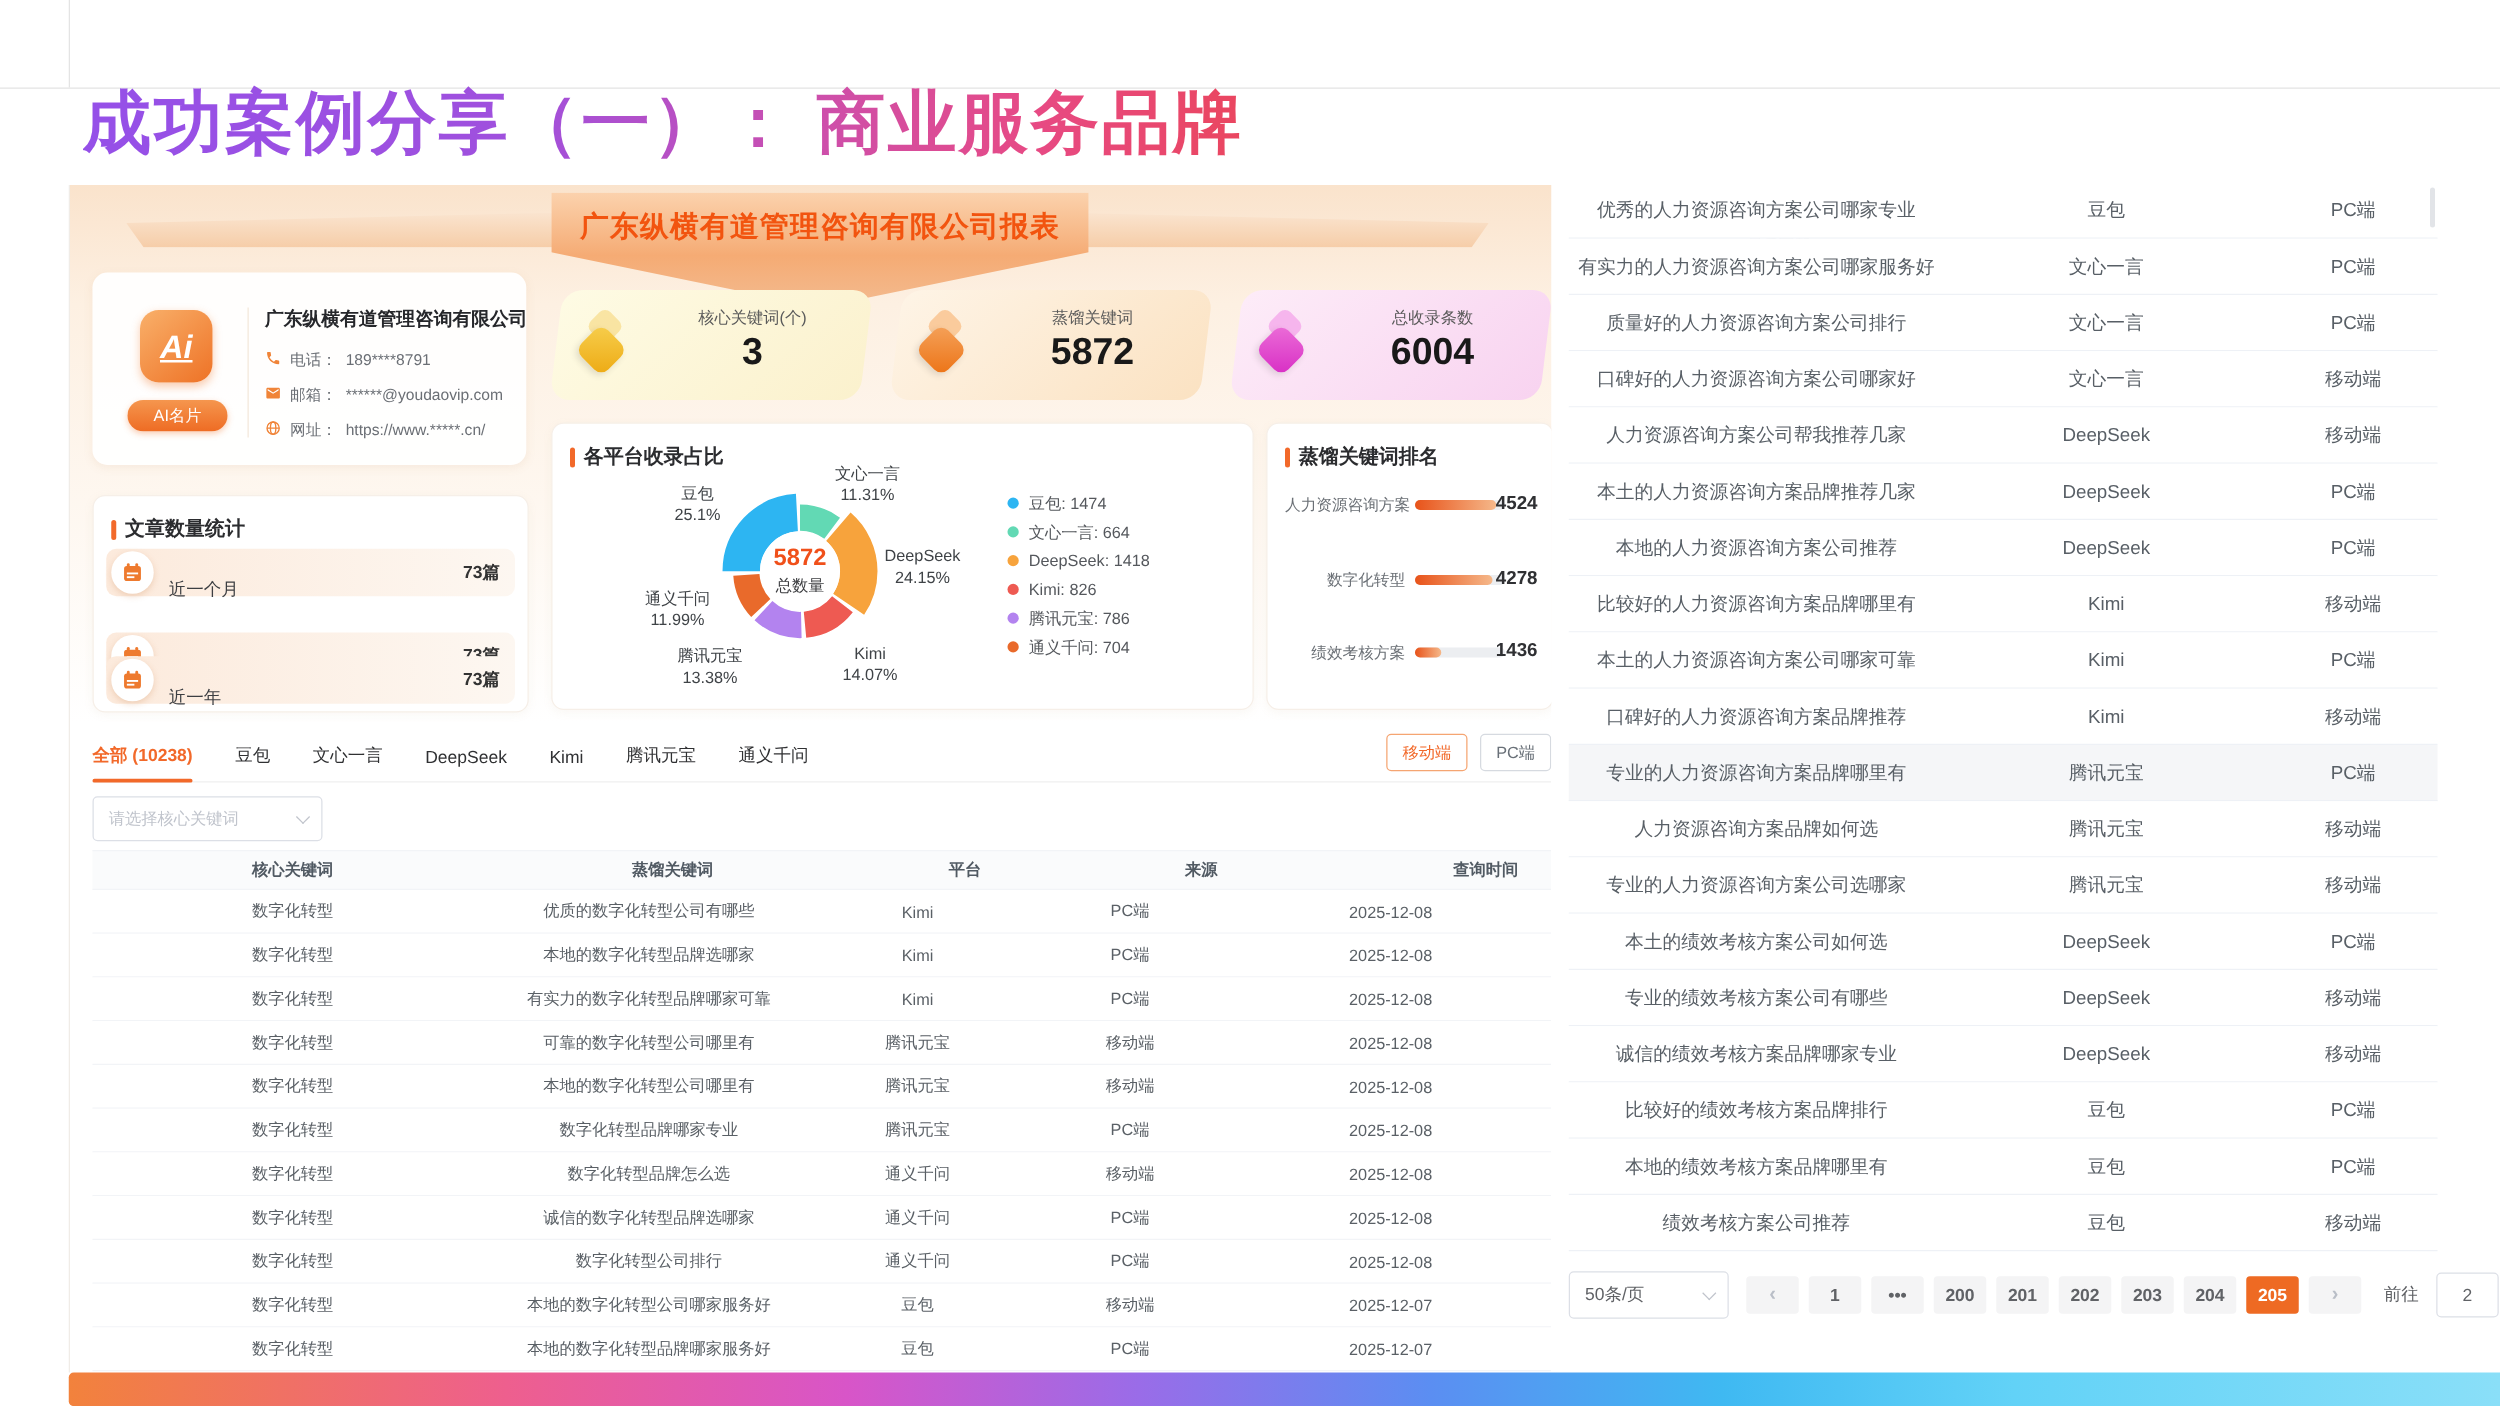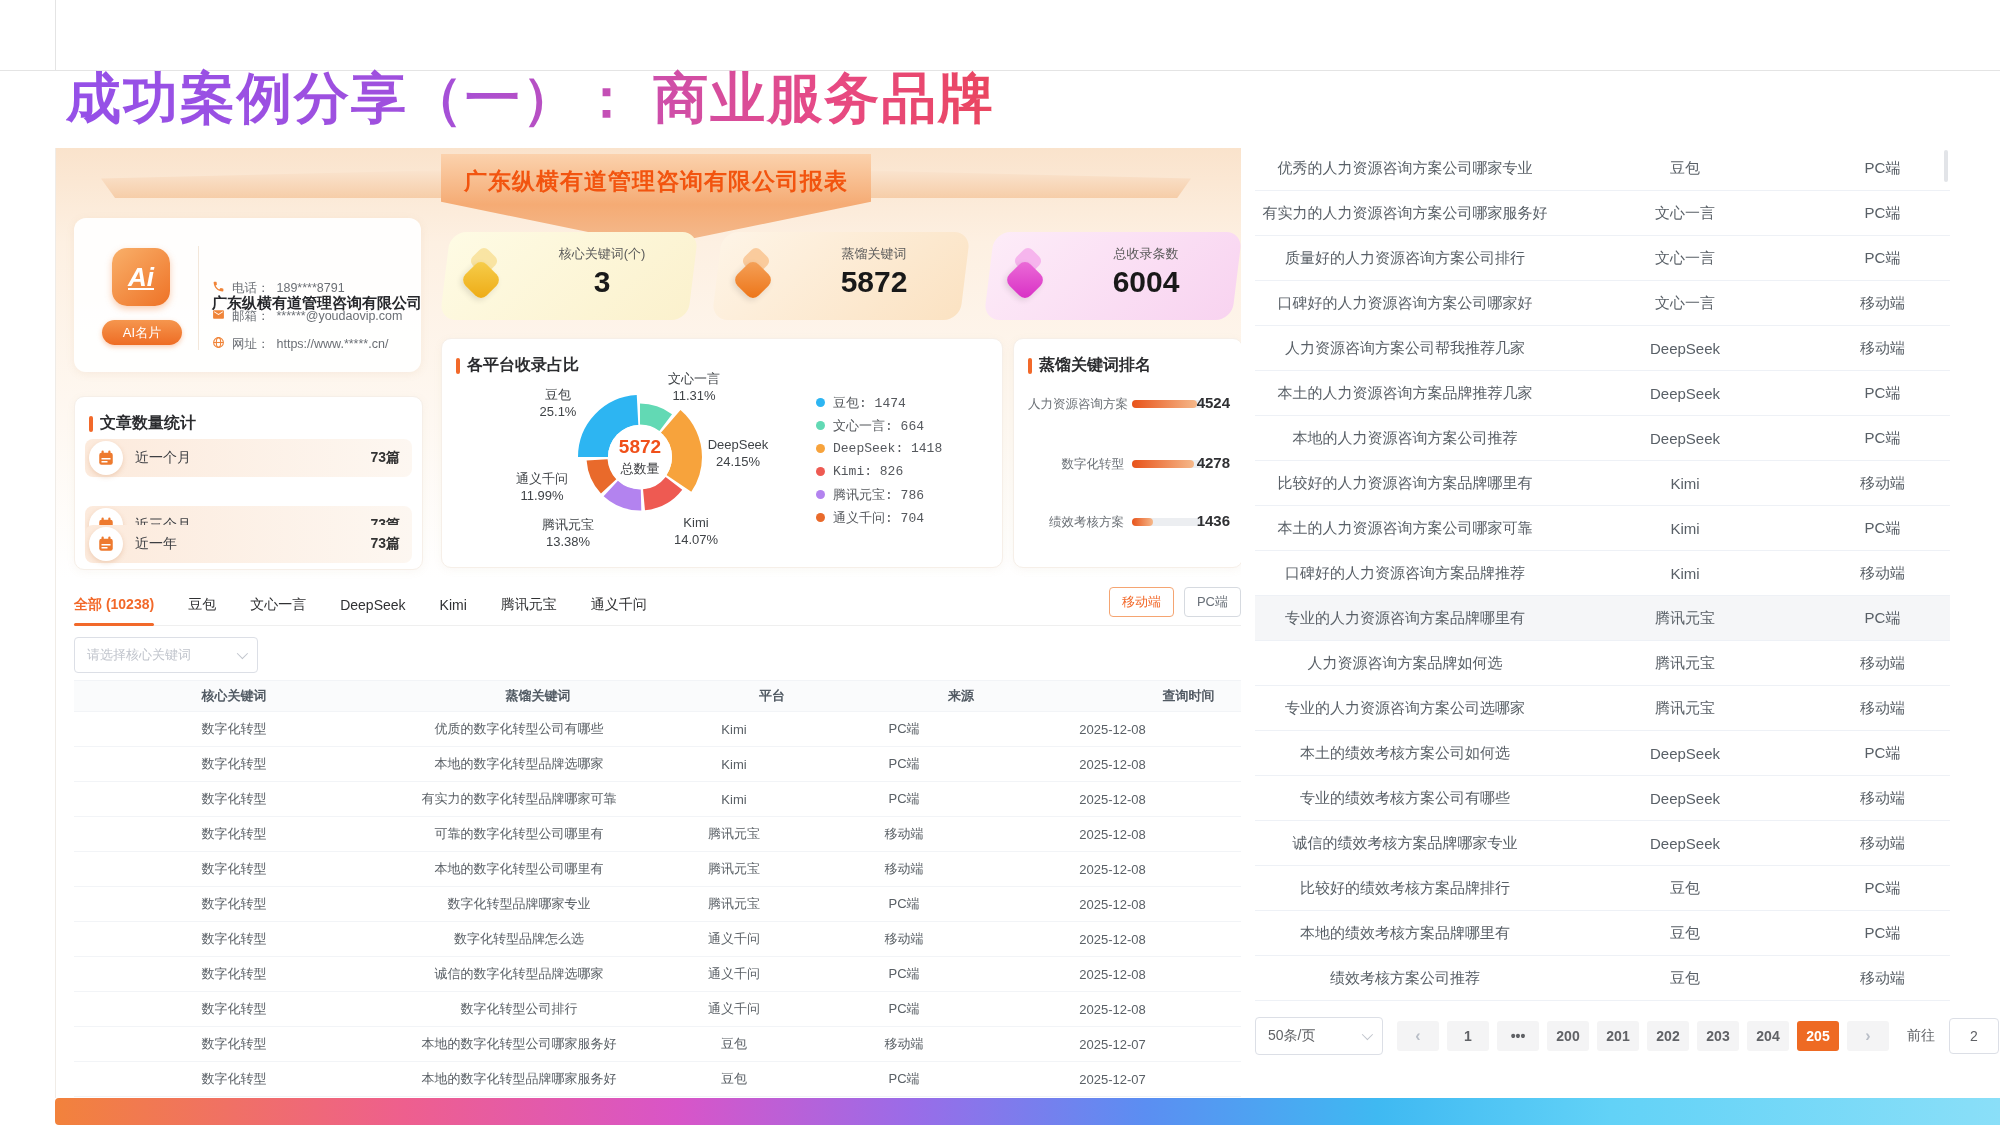--- a/index.html
+++ b/index.html
@@ -28,21 +28,21 @@
   
   .company-card{position:absolute;left:18px;top:70px;width:347px;height:154px;background:rgba(255,255,255,.92);
     border-radius:12px;box-shadow:0 2px 8px rgba(190,140,90,.10);}
   .logo{position:absolute;left:38px;top:30px;width:58px;height:58px;border-radius:15px;
     background:linear-gradient(140deg,#f9b06a,#ee7226);color:#fff;font-size:26px;font-weight:800;font-style:italic;
     display:flex;align-items:center;justify-content:center;box-shadow:0 3px 7px rgba(238,114,38,.35);text-decoration:underline;}
   .badge{position:absolute;left:28px;top:102px;width:80px;height:25px;border-radius:14px;
     background:linear-gradient(180deg,#f5964e,#ee6c24);color:#fff;font-size:13px;display:flex;align-items:center;justify-content:center;
     box-shadow:0 2px 5px rgba(238,108,36,.35);}
   .cc-vline{position:absolute;left:124px;top:28px;width:1px;height:104px;background:#f3e7da;}
-  .cname{position:absolute;left:138px;top:28px;font-size:15px;font-weight:700;color:#26272b;white-space:nowrap;margin-top:48px;}
+  .cname{position:absolute;left:138px;top:28px;font-size:15px;font-weight:700;color:#26272b;white-space:nowrap;}
   .contact{position:absolute;left:138px;height:16px;display:flex;align-items:center;gap:7px;font-size:12.5px;color:#6b6f75;white-space:nowrap;}
   .contact svg{flex:0 0 auto;}
 
   
   #stats-row{position:absolute;left:385px;top:84px;width:800px;height:88px;display:flex;gap:16px;}
   .stat-card{position:relative;flex:1;}
   .sc-bg{position:absolute;left:4px;right:4px;top:0;bottom:0;border-radius:16px;transform:skewX(-7deg);}
   .t-gold .sc-bg{background:linear-gradient(135deg,#fefbe4,#fbf1cd);}
   .t-orange .sc-bg{background:linear-gradient(135deg,#fef4e6,#fbe2c2);}
   .t-red .sc-bg{background:linear-gradient(135deg,#fdeceb,#fad4d2);}
@@ -64,35 +64,35 @@
   .rank-panel{left:957px;top:190px;width:228px;height:228px;}
   .articles-panel{left:18px;top:248px;width:347px;height:172px;}
   .p-title{position:absolute;left:14px;top:16px;display:flex;align-items:center;gap:7px;font-size:16px;font-weight:700;color:#2b2c2f;}
   .tbar{display:inline-block;width:4px;height:16px;border-radius:2px;background:#f2692a;}
 
   .donut-svg{position:absolute;left:0;top:0;pointer-events:none;}
   .donut-center{position:absolute;left:198px;top:118px;transform:translate(-50%,-50%);text-align:center;}
   .dc-v{font-size:19px;font-weight:800;color:#f0501a;}
   .dc-l{font-size:13px;color:#3b3c3f;margin-top:2px;}
   .donut-label{position:absolute;transform:translate(-50%,-50%);text-align:center;font-size:13px;color:#3f4347;line-height:17px;white-space:nowrap;}
-  .donut-legend{position:absolute;left:374px;top:52px;font-family:Liberation Mono, monospace;}
+  .donut-legend{position:absolute;left:364px;top:52px;}
   .lg-item{display:flex;align-items:center;gap:8px;height:23px;font-size:13px;color:#55585d;white-space:nowrap;}
   .lg-dot{width:9px;height:9px;border-radius:50%;flex:0 0 auto;}
 
   .rk-row{position:absolute;left:14px;right:12px;height:20px;}
   .rk-label{position:absolute;left:0;width:96px;text-align:right;font-size:12.5px;color:#6b7076;top:2px;white-space:nowrap;}
   .rk-track{position:absolute;left:104px;top:6px;width:72px;height:8px;border-radius:4px;background:#eceef1;}
   .rk-fill{height:8px;border-radius:4px;background:linear-gradient(90deg,#e8531a,#f5b88a);}
   .rk-value{position:absolute;right:0;top:0;font-size:15px;font-weight:700;color:#2f3033;}
 
   .ar-row{position:absolute;left:10px;right:10px;height:38px;border-radius:8px;
     background:linear-gradient(90deg,#fceadc,#fdf7f1);}
   .ar-ic{position:absolute;left:4px;top:2px;width:34px;height:34px;border-radius:50%;background:#fff;
     box-shadow:0 2px 5px rgba(200,120,60,.25);display:flex;align-items:center;justify-content:center;}
-  .ar-label{position:absolute;left:50px;top:10px;font-size:14px;color:#3c3e42;font-family:Liberation Serif, serif;}
+  .ar-label{position:absolute;left:50px;top:24px;font-size:14px;color:#3c3e42;font-family:Liberation Serif, serif;}
   .ar-value{position:absolute;right:12px;top:10px;font-size:14px;font-weight:600;color:#333;}
 
   
   .tabbar{position:absolute;left:18px;top:437px;width:1167px;height:40px;border-bottom:1px solid #efefef;}
   #tabs-left{position:absolute;left:0;top:0;height:40px;display:flex;gap:34px;}
   .tab{position:relative;height:40px;display:flex;align-items:center;font-size:14px;color:#303133;cursor:pointer;white-space:nowrap;}
   .tab.active{color:#f2692a;font-weight:700;}
   .tab.active::after{content:'';position:absolute;left:0;right:0;bottom:-1px;height:3px;border-radius:2px;background:#f2692a;}
   #tabs-right{position:absolute;right:0;top:2px;display:flex;gap:10px;}
   .dev-btn{height:28px;padding:0 12px;border-radius:4px;font-size:13px;display:flex;align-items:center;background:#fff;}

